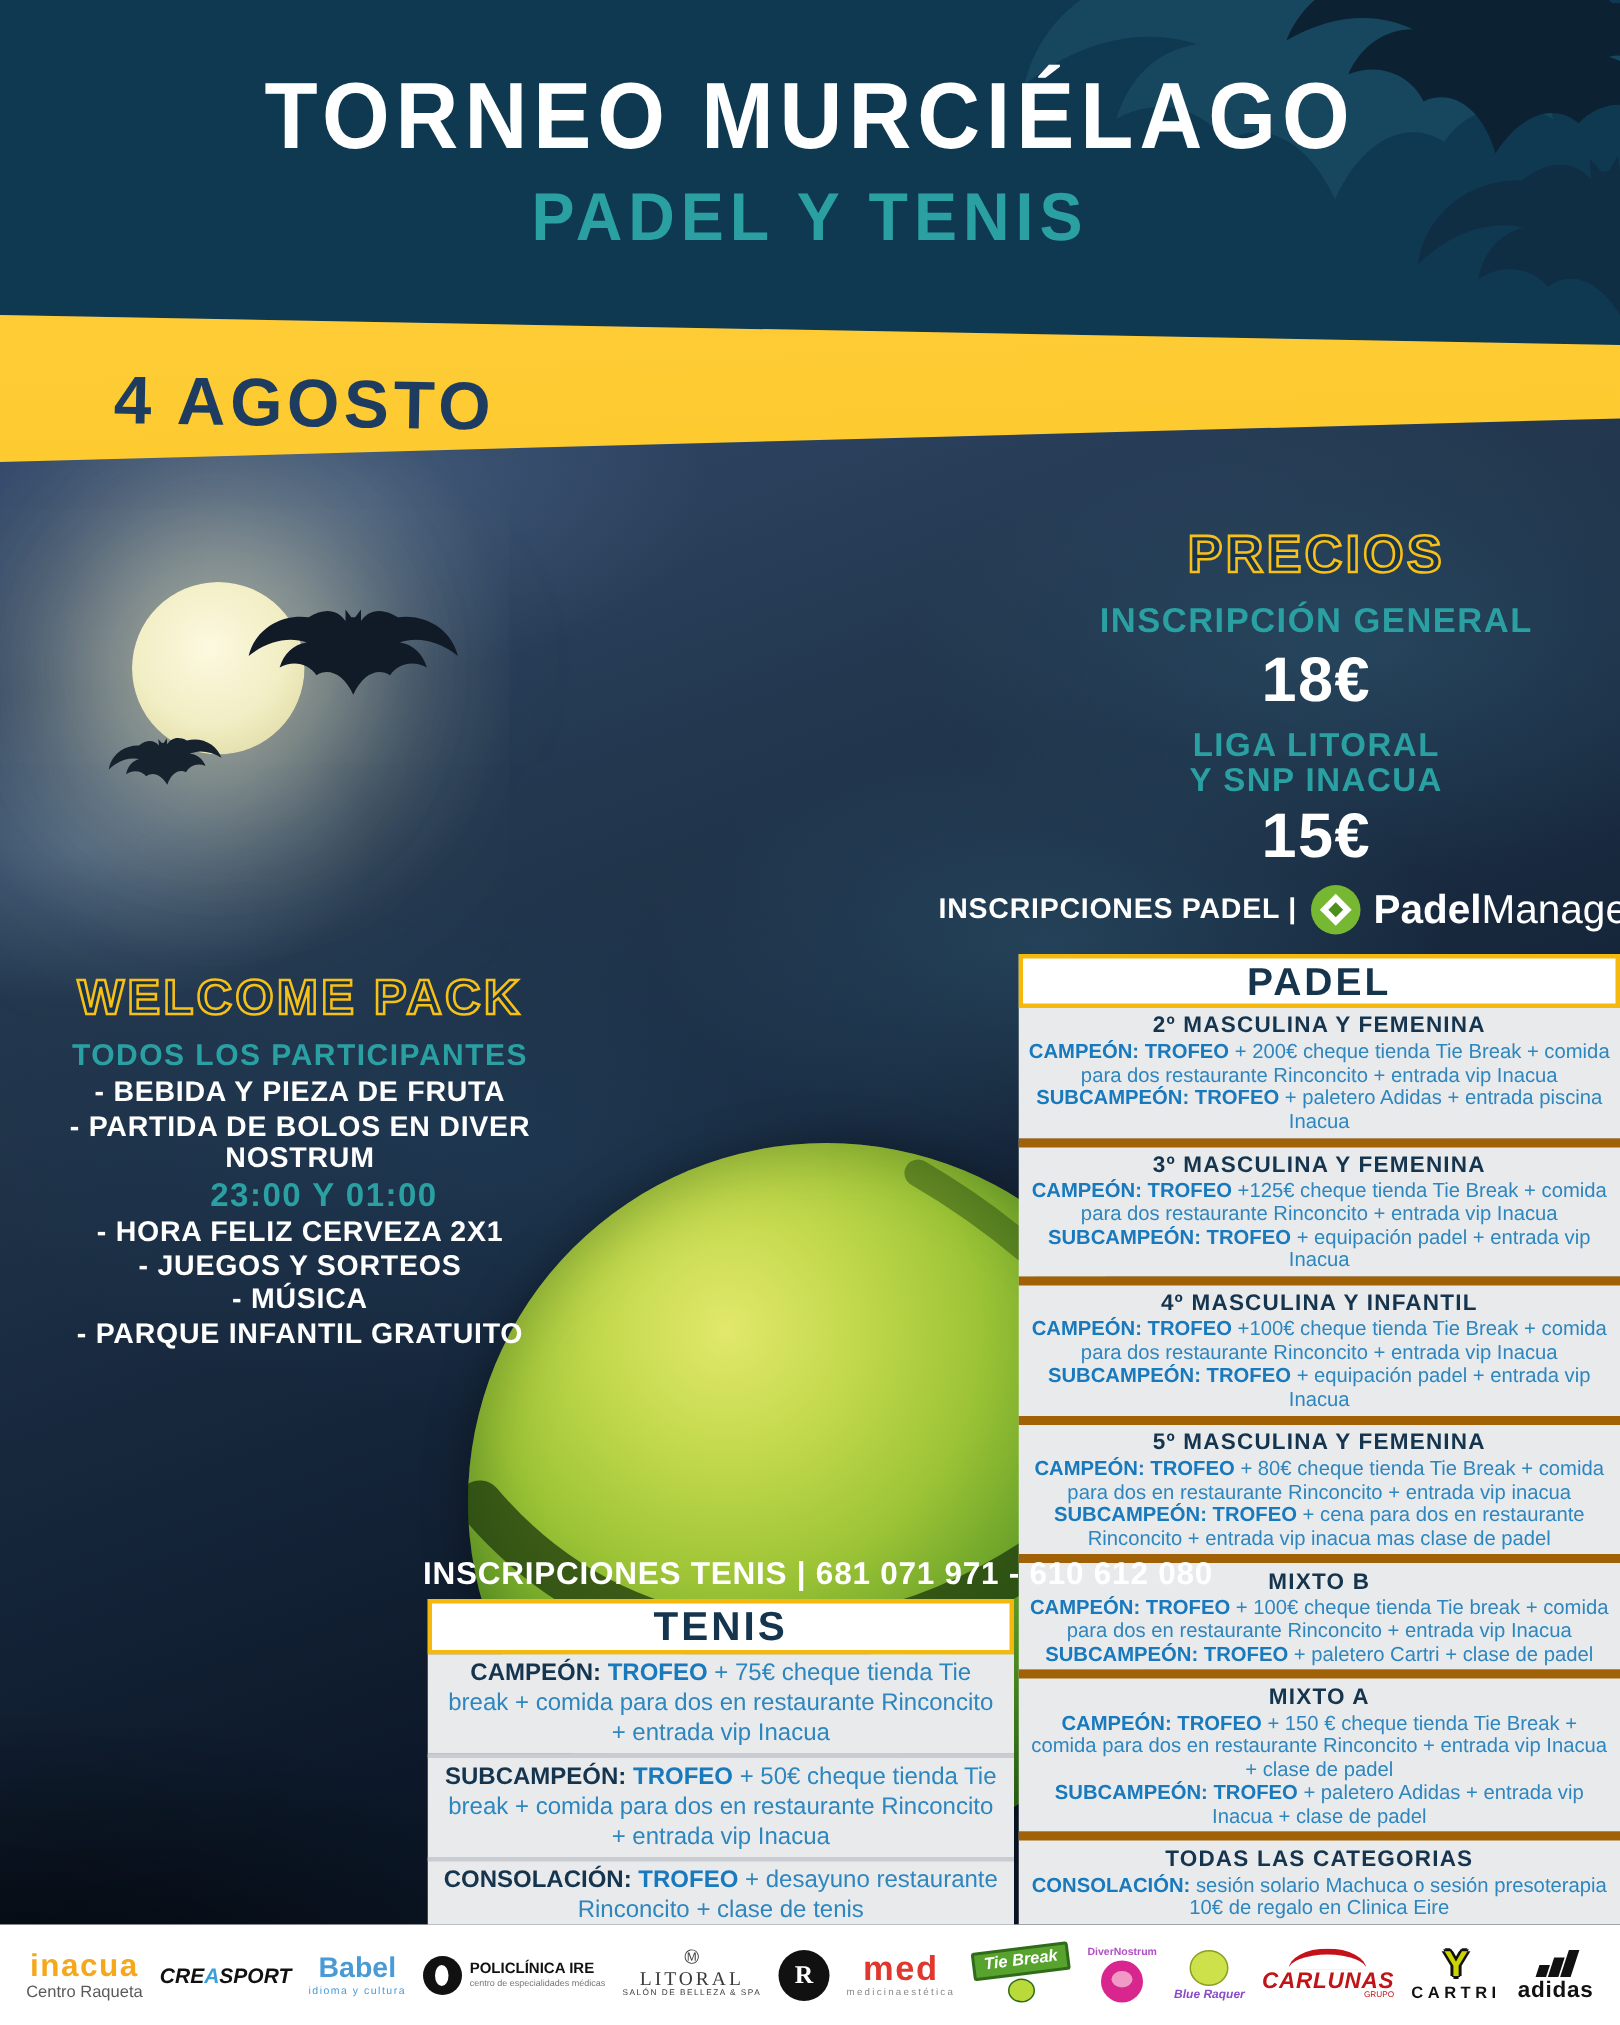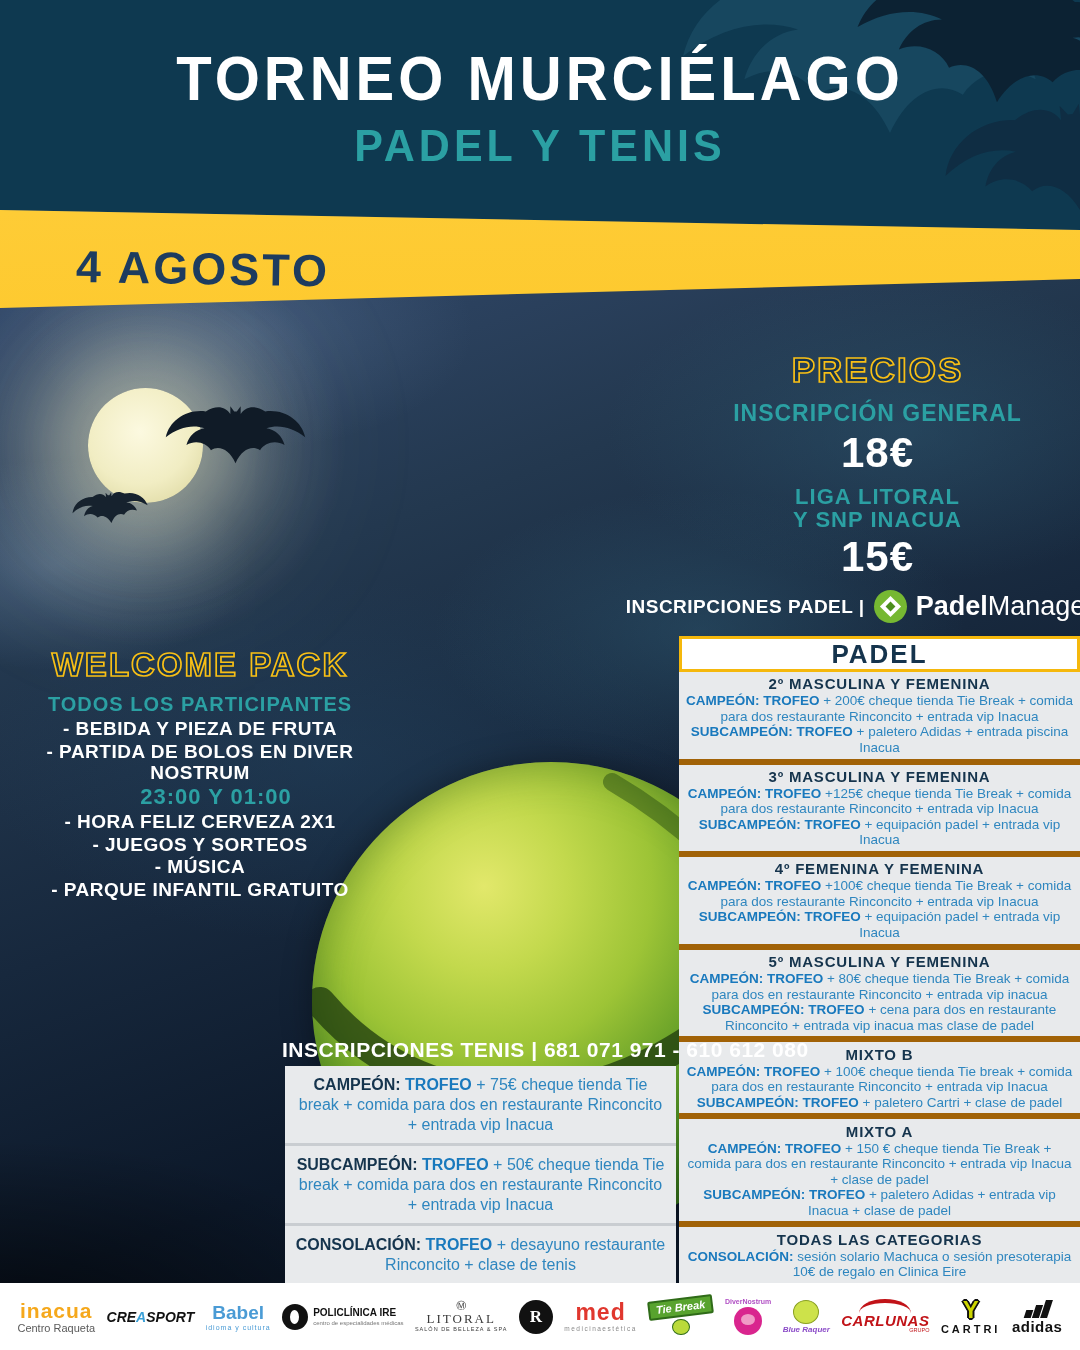--- a/index.html
+++ b/index.html
@@ -233,21 +233,21 @@
         <span class="bb">CAMPEÓN: TROFEO</span>
         <span class="tb">+125€ cheque tienda Tie Break + comida para dos restaurante Rinconcito + entrada vip Inacua</span>
       </div>
       <div class="pline">
         <span class="bb">SUBCAMPEÓN: TROFEO</span>
         <span class="tb">+ equipación padel + entrada vip Inacua</span>
       </div>
     </div>
 
     <div class="prow">
-      <div class="cat">4º FEMENINA Y FEMENINA</div>
+      <div class="cat">4º MASCULINA Y INFANTIL</div>
       <div class="pline">
         <span class="bb">CAMPEÓN: TROFEO</span>
         <span class="tb">+100€ cheque tienda Tie Break + comida para dos restaurante Rinconcito + entrada vip Inacua</span>
       </div>
       <div class="pline">
         <span class="bb">SUBCAMPEÓN: TROFEO</span>
         <span class="tb">+ equipación padel + entrada vip Inacua</span>
       </div>
     </div>
 
@@ -291,20 +291,21 @@
       <div class="cat">TODAS LAS CATEGORIAS</div>
       <div class="pline">
         <span class="bb">CONSOLACIÓN:</span>
         <span class="tb">sesión solario Machuca o sesión presoterapia 10€ de regalo en Clinica Eire</span>
       </div>
     </div>
   </div>
 
   <div class="insc-tenis">INSCRIPCIONES TENIS | 681 071 971 - 610 612 080</div>
   <div class="ttable">
+    <div class="tbl-head">TENIS</div>
 
     <div class="trow">
       <div>
         <span class="nv">CAMPEÓN:</span>
         <span class="bb">TROFEO</span>
         <span class="tb">+ 75€ cheque tienda Tie break + comida para dos en restaurante Rinconcito + entrada vip Inacua</span>
       </div>
     </div>
 
     <div class="trow">

